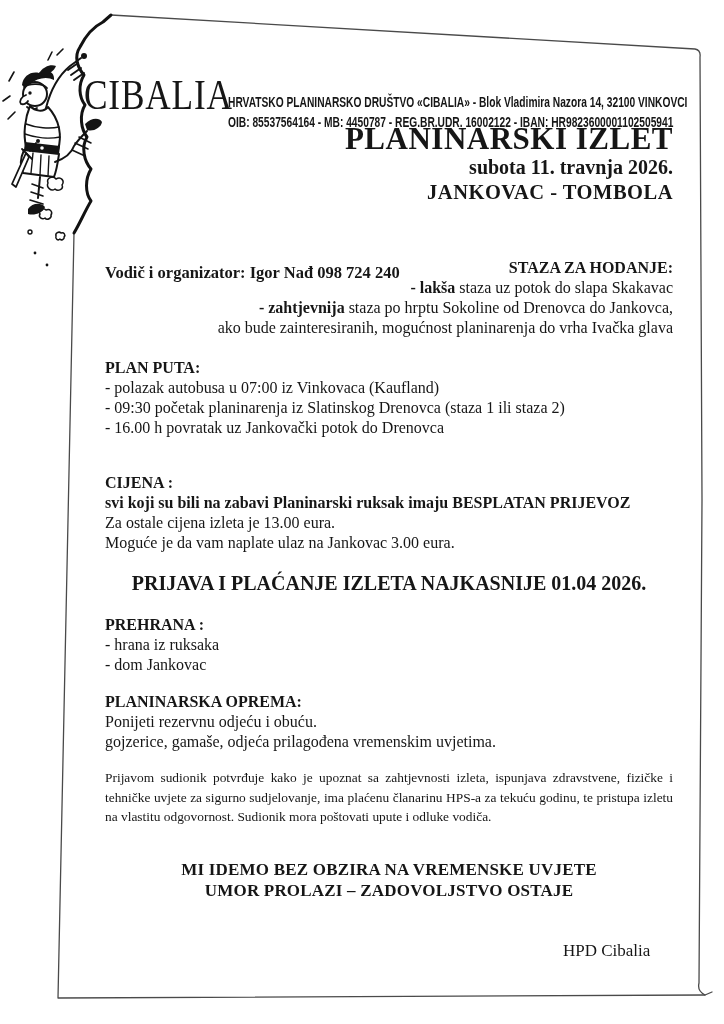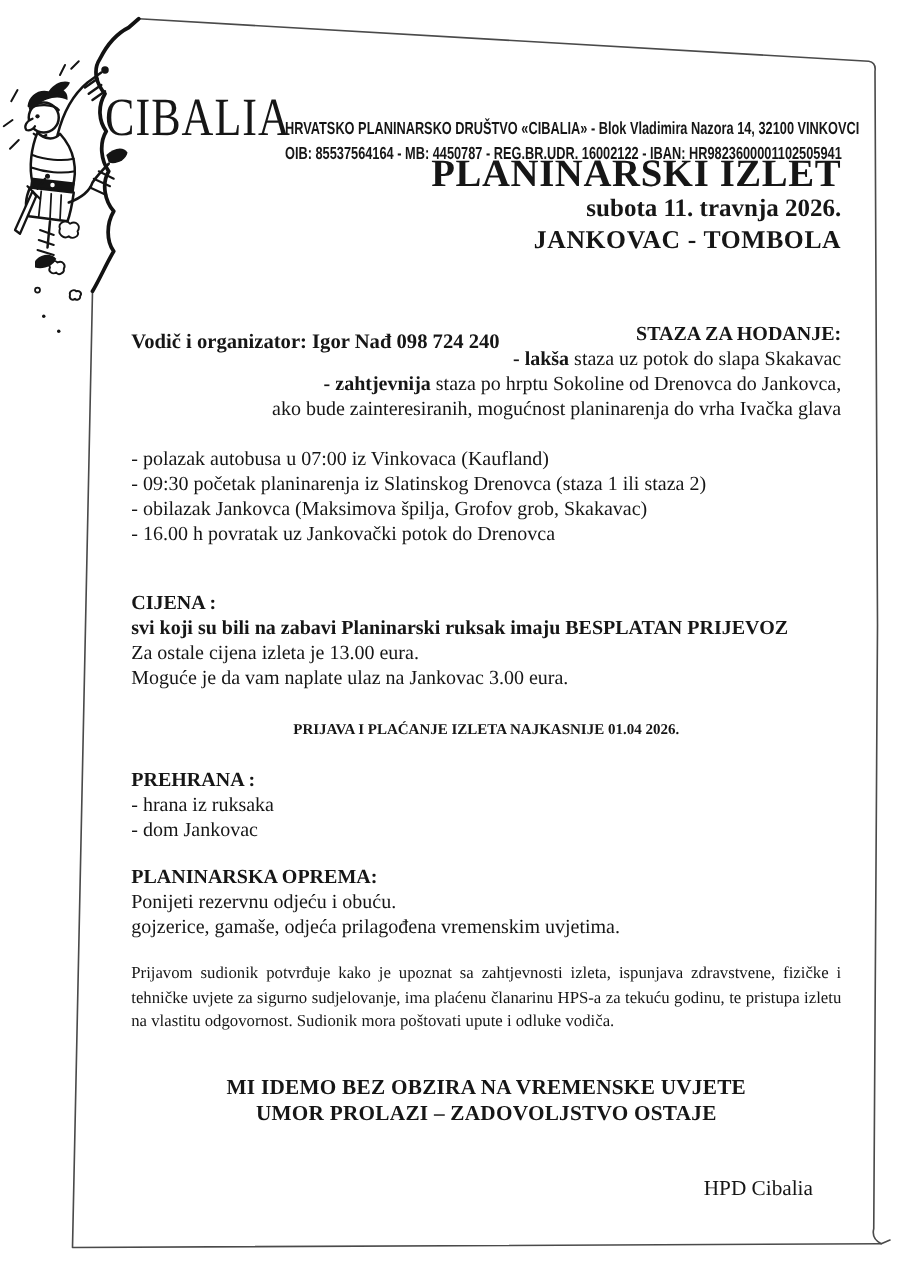--- a/index.html
+++ b/index.html
@@ -27,21 +27,21 @@
   .titleblock{top:122px;text-align:right;}
   .title-main{font-size:31px;font-weight:bold;line-height:33px;letter-spacing:.5px;}
   .title-date{font-size:20px;font-weight:bold;line-height:25px;}
   .title-dest{font-size:20.5px;font-weight:bold;line-height:25px;letter-spacing:.5px;}
   .vodic{top:227px;font-size:16.5px;font-weight:bold;margin-top:36px;}
   .body-block{font-size:16px;line-height:20px;}
   .body-block .h{font-weight:bold;}
   .staza{top:258px;text-align:right;}
   .plan{top:358px;}
   .cijena{top:473px;}
-  .prijava{top:571px;text-align:center;font-size:12px;font-weight:bold;line-height:24px;}
+  .prijava{top:571px;text-align:center;font-size:20px;font-weight:bold;line-height:24px;}
   .prehrana{top:615px;}
   .oprema{top:692px;}
   .disclaimer{
     top:768px;font-size:13.4px;line-height:19.7px;text-align:justify;
     text-justify:inter-word;
   }
   .slogan{top:859px;text-align:center;font-size:17px;font-weight:bold;line-height:21px;letter-spacing:.2px;}
   .signature{left:563px;top:941px;font-size:17px;}
   b{font-weight:bold;}
 </style>
@@ -121,23 +121,23 @@
 <div class="abs col vodic">Vodič i organizator: Igor Nađ 098 724 240</div>
 
 <div class="abs col body-block staza">
   <div class="h">STAZA ZA HODANJE:</div>
   <div><b>- lakša</b><span> staza uz potok do slapa Skakavac</span></div>
   <div><b>- zahtjevnija</b><span> staza po hrptu Sokoline od Drenovca do Jankovca,</span></div>
   <div>ako bude zainteresiranih, mogućnost planinarenja do vrha Ivačka glava</div>
 </div>
 
 <div class="abs col body-block plan">
+  <div class="h">PLAN PUTA:</div>
   <div>- polazak autobusa u 07:00 iz Vinkovaca (Kaufland)</div>
   <div>- 09:30 početak planinarenja iz Slatinskog Drenovca (staza 1 ili staza 2)</div>
-  <div>- obilazak Jankovca (Maksimova špilja, Grofov grob, Skakavac)</div>
   <div>- 16.00 h povratak uz Jankovački potok do Drenovca</div>
 </div>
 
 <div class="abs col body-block cijena">
   <div class="h">CIJENA :</div>
   <div class="h">svi koji su bili na zabavi Planinarski ruksak imaju BESPLATAN PRIJEVOZ</div>
   <div>Za ostale cijena izleta je 13.00 eura.</div>
   <div>Moguće je da vam naplate ulaz na Jankovac 3.00 eura.</div>
 </div>
 

